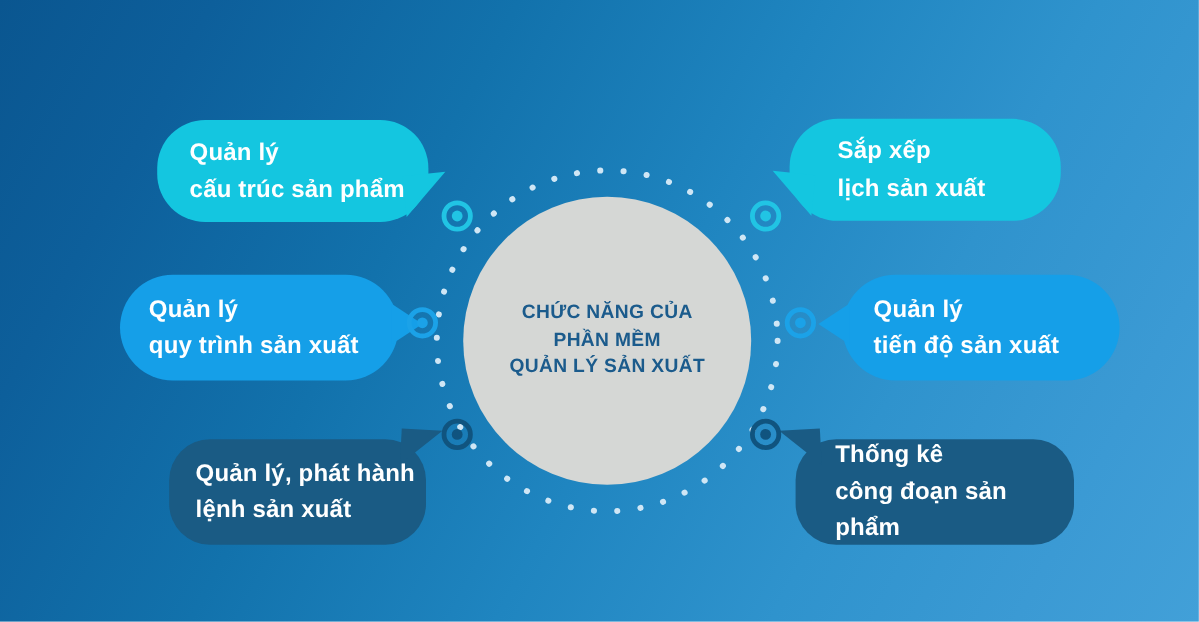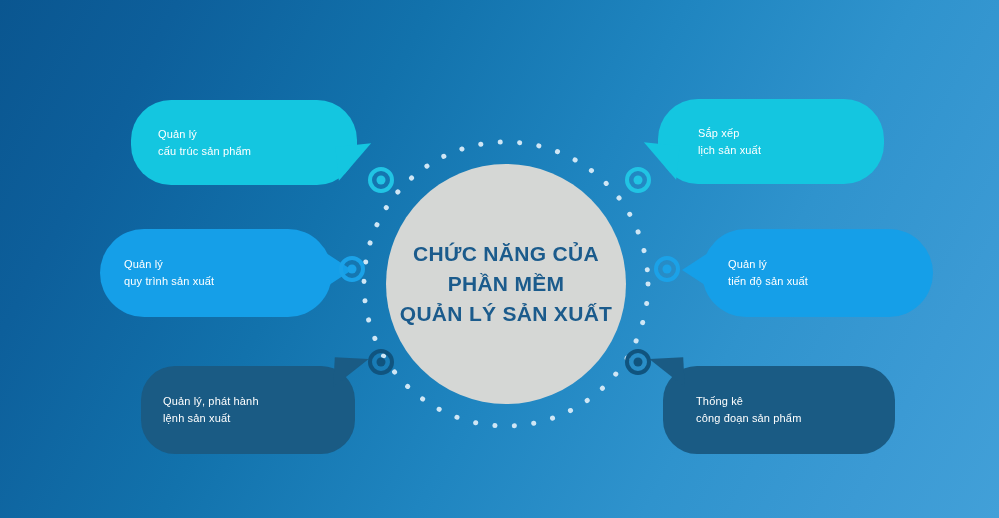--- a/index.html
+++ b/index.html
@@ -38,21 +38,21 @@
     border-radius: 50%;
     background: #d5d7d5;
     display: flex;
     align-items: center;
     justify-content: center;
     z-index: 4;
   }
   .center-title {
     text-align: center;
     color: #1b5b8c;
-    font-size: 21px;
+    font-size: 16px;
     font-weight: bold;
     line-height: 1.42;
     letter-spacing: 0.3px;
     white-space: pre-line;
   }
 
   .dot-ring {
     position: absolute;
     left: 356px;
     top: 134px;
@@ -113,22 +113,22 @@
     position: relative;
     width: 100%;
     height: 100%;
     border-radius: 42px;
     display: flex;
     align-items: center;
     box-sizing: border-box;
   }
   .bubble-text {
     color: #ffffff;
-    font-size: 11px;
-    font-weight: normal;
+    font-size: 20px;
+    font-weight: bold;
     line-height: 1.52;
     white-space: pre-line;
     letter-spacing: 0.15px;
   }
   .tail {
     position: absolute;
     width: 0;
     height: 0;
     border-style: solid;
   }

